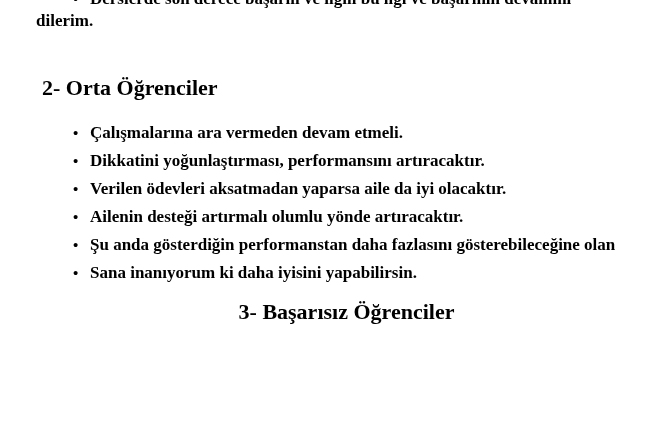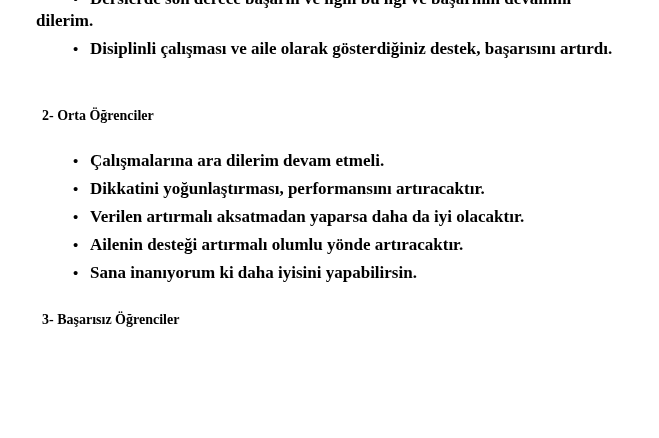--- a/index.html
+++ b/index.html
@@ -36,58 +36,56 @@
   }
   .line.first {
     padding-left: 37px;
   }
   .dot {
     display: inline-block;
     width: 17px;
     font-size: 15px;
   }
   h2.section-heading {
-    font-size: 14px;
+    font-size: 22px;
     line-height: 24px;
     font-weight: bold;
     margin: 0 0 22px 6px;
     padding: 0;
     white-space: nowrap;
   }
   h2.heading-2 { margin-top: 44px; }
-  h2.heading-3 { margin-top: 24px; margin-bottom: 0; }
+  h2.heading-3 { margin-top: 16px; margin-bottom: 0; text-align: center; }
 </style>
 </head>
 <body>
 
 <div class="doc">
 
   <p class="bullet">
     <span class="line first"><span class="dot">•</span><span>Derslerde son derece başarılı ve ilgili bu ilgi ve başarının devamını</span></span>
     <span class="line">dilerim.</span>
   </p>
-  <p class="bullet">
-    <span class="line first"><span class="dot">•</span><span>Disiplinli çalışması ve aile olarak gösterdiğiniz destek, başarısını artırdı.</span></span>
-  </p>
 
   <h2 class="section-heading heading-2">2- Orta Öğrenciler</h2>
 
   <p class="bullet">
-    <span class="line first"><span class="dot">•</span><span>Çalışmalarına ara dilerim devam etmeli.</span></span>
+    <span class="line first"><span class="dot">•</span><span>Çalışmalarına ara vermeden devam etmeli.</span></span>
   </p>
   <p class="bullet">
     <span class="line first"><span class="dot">•</span><span>Dikkatini yoğunlaştırması, performansını artıracaktır.</span></span>
   </p>
   <p class="bullet">
-    <span class="line first"><span class="dot">•</span><span>Verilen artırmalı aksatmadan yaparsa daha da iyi olacaktır.</span></span>
+    <span class="line first"><span class="dot">•</span><span>Verilen ödevleri aksatmadan yaparsa aile da iyi olacaktır.</span></span>
   </p>
   <p class="bullet">
     <span class="line first"><span class="dot">•</span><span>Ailenin desteği artırmalı olumlu yönde artıracaktır.</span></span>
   </p>
   <p class="bullet">
+    <span class="line first"><span class="dot">•</span><span>Şu anda gösterdiğin performanstan daha fazlasını gösterebileceğine olan</span></span>
   </p>
   <p class="bullet">
     <span class="line first"><span class="dot">•</span><span>Sana inanıyorum ki daha iyisini yapabilirsin.</span></span>
   </p>
 
   <h2 class="section-heading heading-3">3- Başarısız Öğrenciler</h2>
 
 </div>
 
 </body></html>

